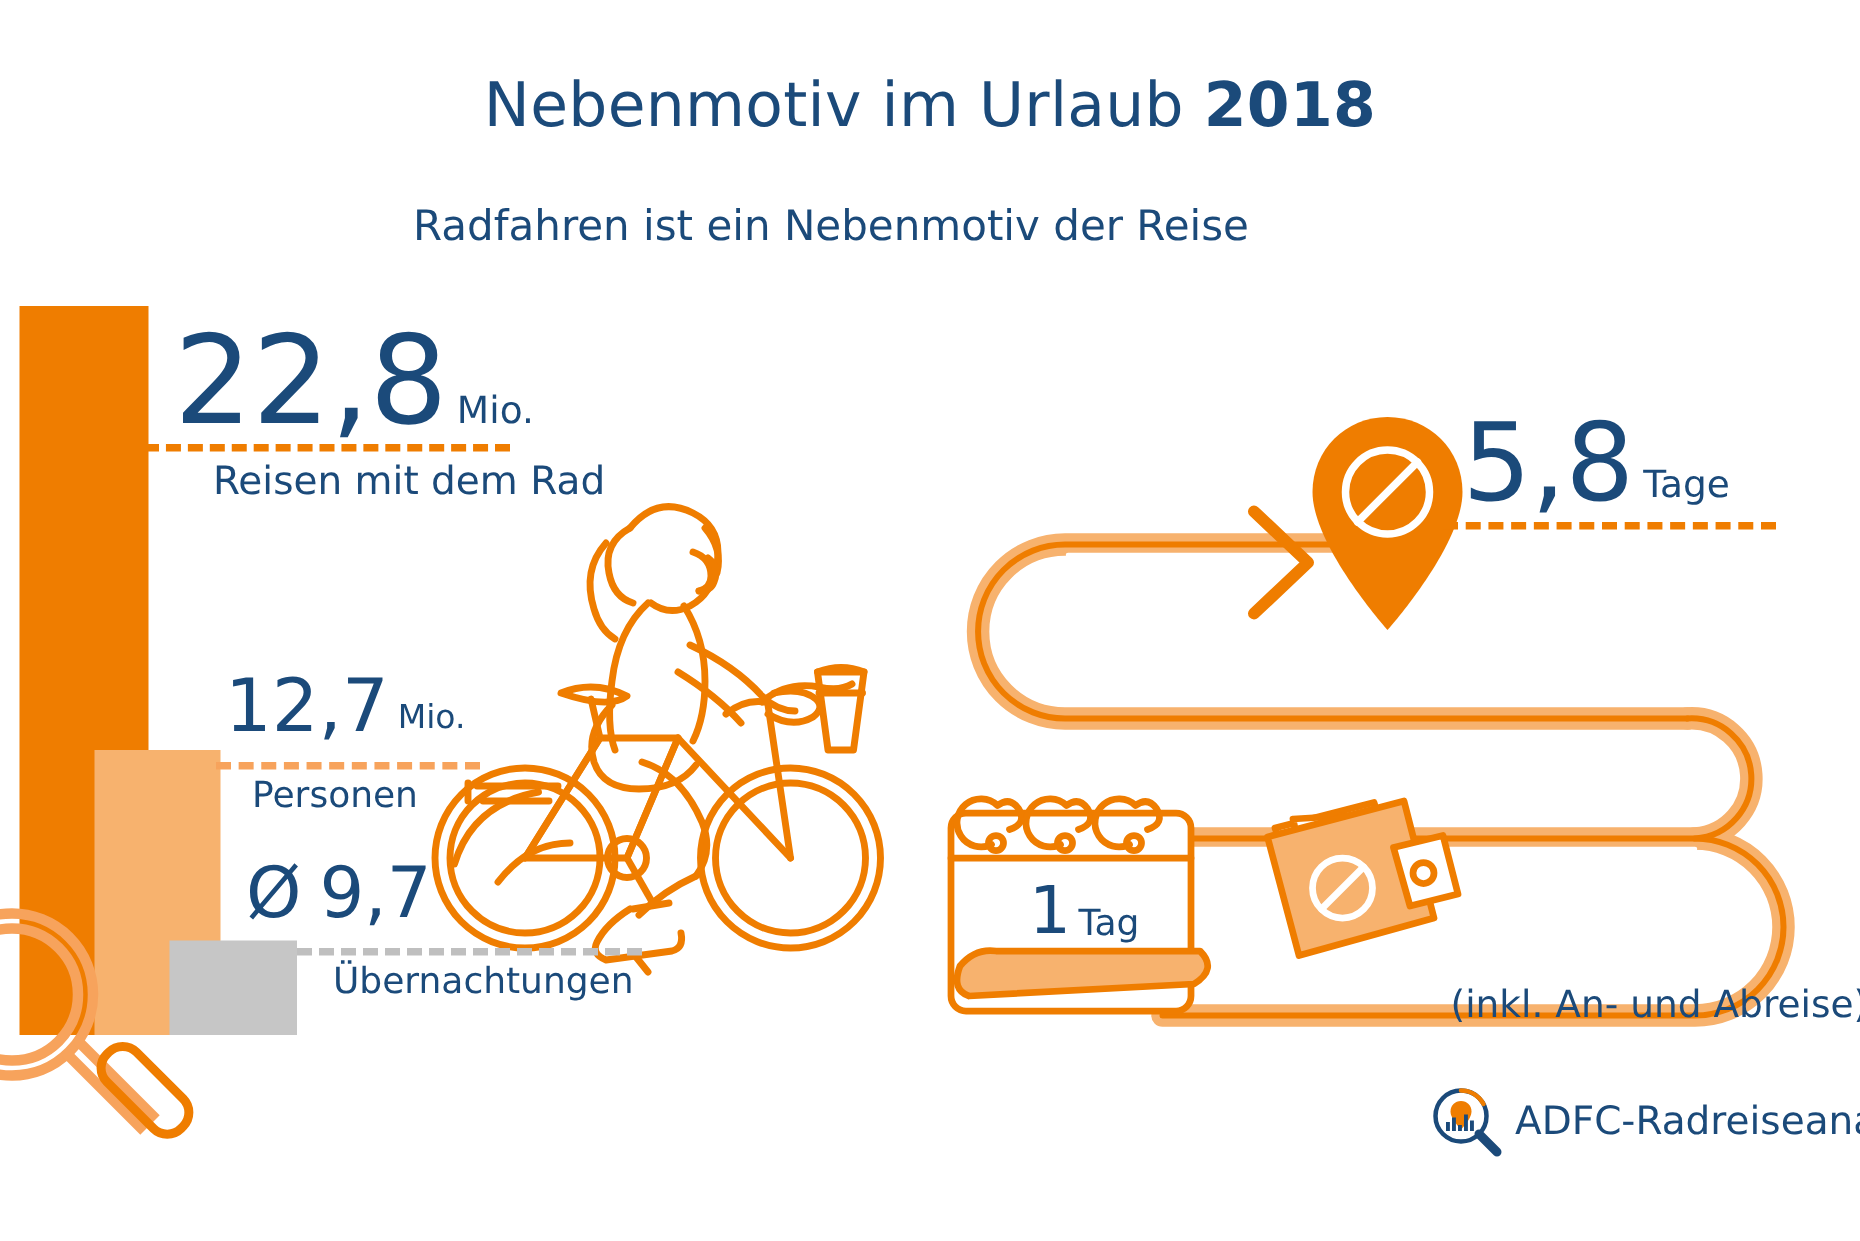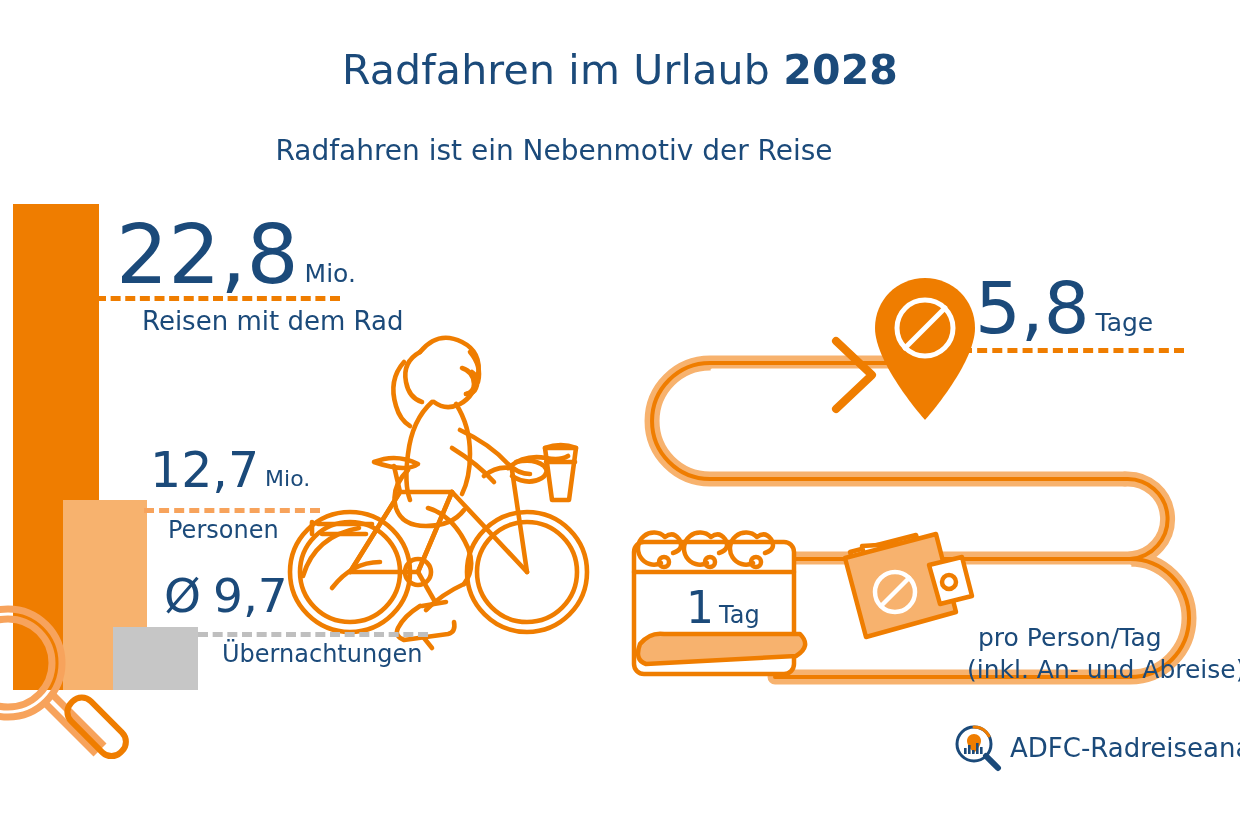--- a/index.html
+++ b/index.html
@@ -46,21 +46,21 @@
   
   .logo{position:absolute;left:952px;top:722px;display:flex;align-items:center;}
   .logo-text{font-size:26px;color:#1b4a7a;margin-left:6px;white-space:nowrap;}
 </style>
 </head>
 <body>
 
 <div class="stage">
 
   <div class="title">
-    <span>Radfahren im Urlaub </span><span class="bold">2028</span>
+    <span>Nebenmotiv im Urlaub </span><span class="bold">2018</span>
   </div>
   <div class="subtitle">Radfahren ist ein Nebenmotiv der Reise</div>
 
   <div class="bar bar-1"></div>
   <div class="bar bar-2"></div>
   <div class="bar bar-3"></div>
 
   <svg class="art" viewBox="0 0 1240 827">
 
     <g fill="none" stroke="#f7a35c" stroke-width="7">
@@ -217,21 +217,20 @@
   </svg>
 
   <div class="stat" style="left:975px;top:272px;">
     <div class="row">
       <span class="big" style="font-size:72px;">5,8</span>
       <span class="unit" style="font-size:25px;margin-left:6px;margin-bottom:9px;">Tage</span>
     </div>
   </div>
   <div class="dashline dash-orange" style="left:962px;top:348px;width:222px;"></div>
 
-  <div class="caption" style="position:absolute;left:978px;top:624px;font-size:25px;">pro Person/Tag</div>
   <div class="caption" style="position:absolute;left:967px;top:656px;font-size:25px;">(inkl. An- und Abreise)</div>
 
   <div class="stat" style="left:686px;top:586px;">
     <div class="row">
       <span class="big" style="font-size:44px;">1</span>
       <span class="unit" style="font-size:24px;margin-left:5px;margin-bottom:3px;">Tag</span>
     </div>
   </div>
 
   <div class="logo">

